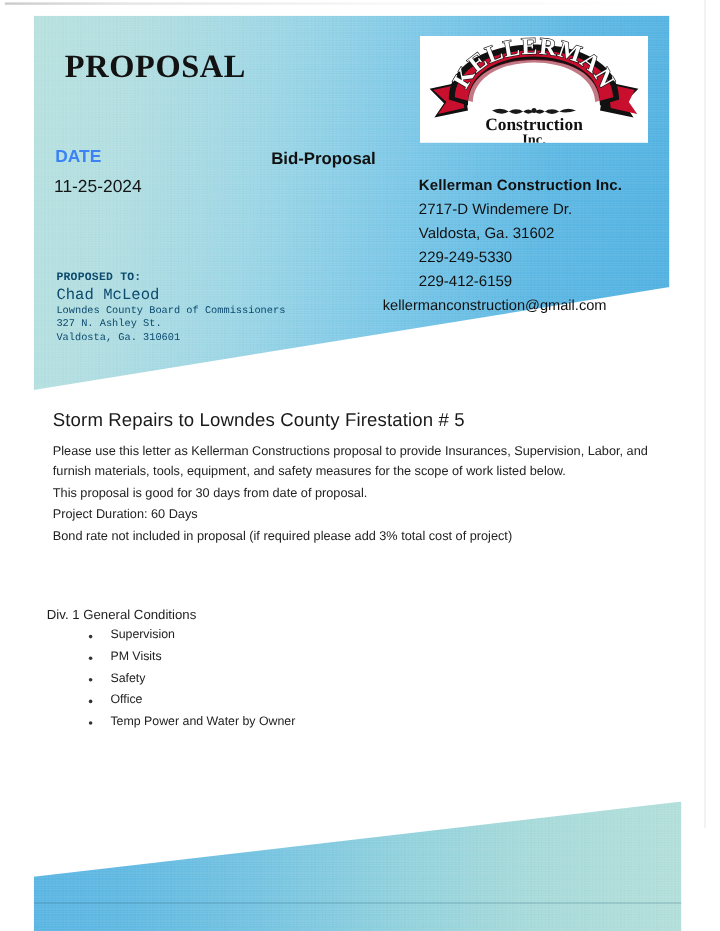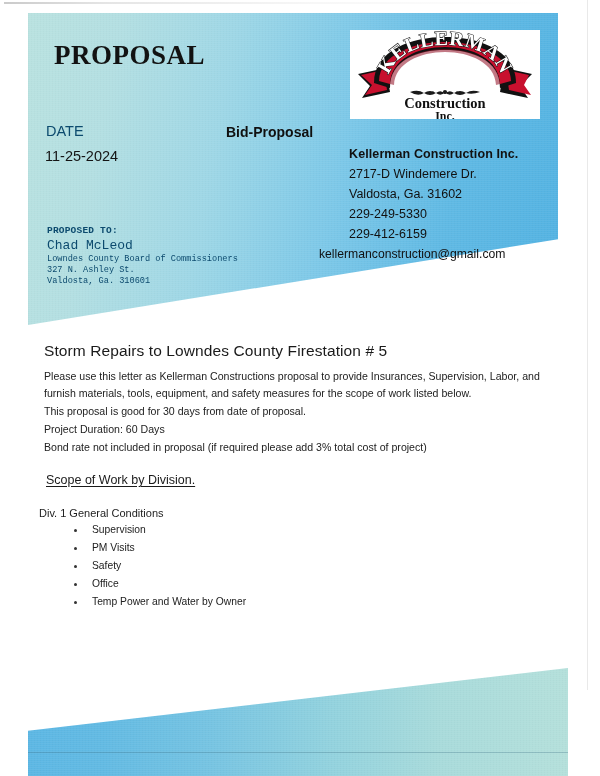--- a/index.html
+++ b/index.html
@@ -111,22 +111,22 @@
     font-weight: bold;
     letter-spacing: .5px;
     color: #121212;
     font-family: Liberation Serif, serif;
   }
   .lbl-date {
     position: absolute;
     left: 46px;
     top: 123px;
     font-size: 14.5px;
-    font-weight: normal;
-    color: #0c4a6e;
+    font-weight: bold;
+    color: #3b82f6;
   }
   .val-date {
     position: absolute;
     left: 45px;
     top: 148px;
     font-size: 14.5px;
     color: #141414;
   }
   .lbl-bid {
     position: absolute;
@@ -340,21 +340,20 @@
 
   <div class="doc-heading">Storm Repairs to Lowndes County Firestation # 5</div>
 
   <div class="body-text">
     <p>Please use this letter as Kellerman Constructions proposal to provide Insurances, Supervision, Labor, and furnish materials, tools, equipment, and safety measures for the scope of work listed below.</p>
     <p>This proposal is good for 30 days from date of proposal.</p>
     <p>Project Duration: 60 Days</p>
     <p>Bond rate not included in proposal (if required please add 3% total cost of project)</p>
   </div>
 
-  <div class="scope-heading">Scope of Work by Division.</div>
   <div class="div-heading">Div. 1 General Conditions</div>
 
   <ul class="bullets">
     <li>Supervision</li>
     <li>PM Visits</li>
     <li>Safety</li>
     <li>Office</li>
     <li>Temp Power and Water by Owner</li>
   </ul>
 

